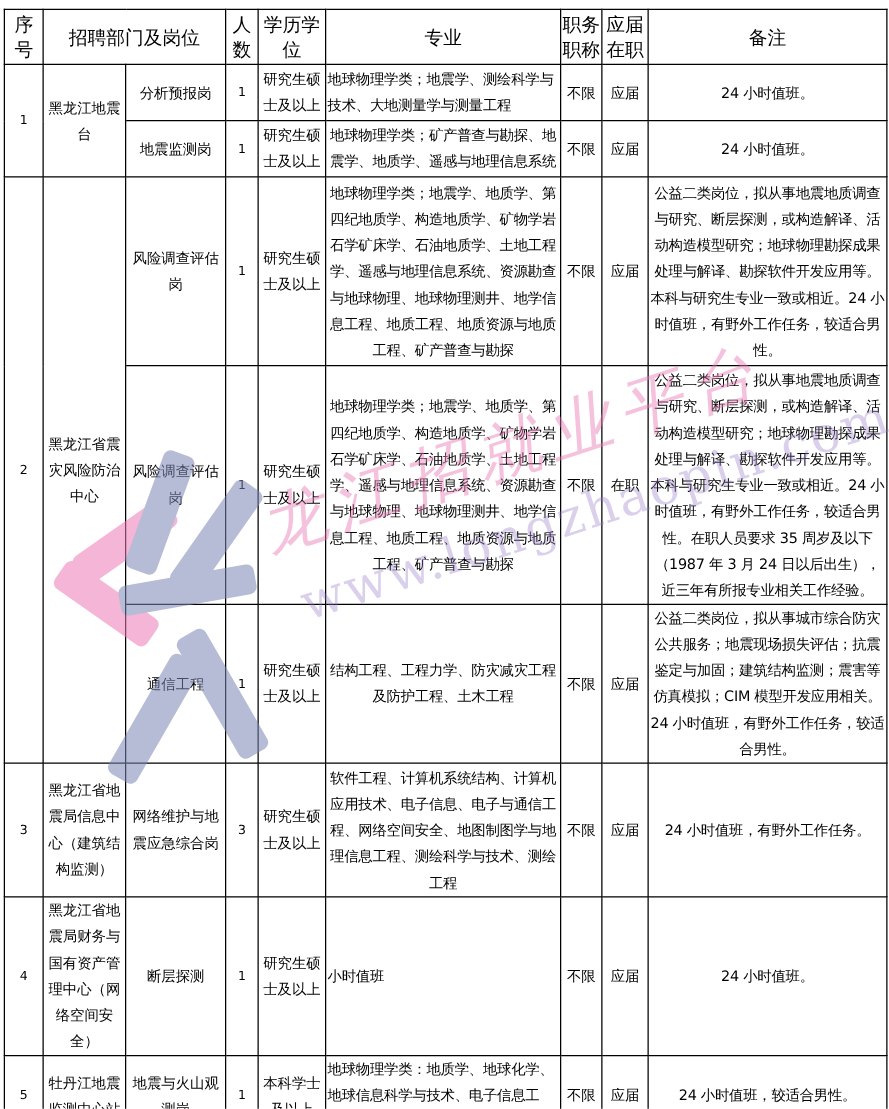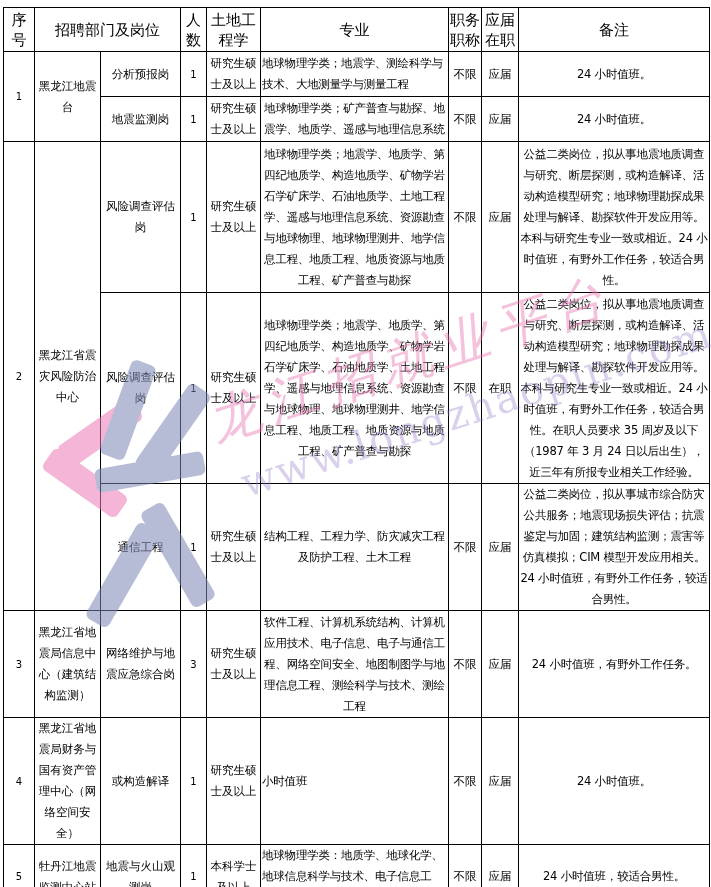--- a/index.html
+++ b/index.html
@@ -40,21 +40,21 @@
     <col style="width:188px">
     <col style="width:33px">
     <col style="width:37px">
     <col style="width:191px">
   </colgroup>
   <thead>
     <tr style="height:44px">
       <th>序号</th>
       <th colspan="2" class="hdr-title">招聘部门及岗位</th>
       <th>人数</th>
-      <th>土地工程学</th>
+      <th>学历学位</th>
       <th class="hdr-title">专业</th>
       <th>职务职称</th>
       <th>应届在职</th>
       <th>备注</th>
     </tr>
   </thead>
   <tbody>
 
     <tr style="height:45px">
       <td rowspan="2" class="num">1</td>
@@ -118,21 +118,21 @@
       <td>研究生硕士及以上</td>
       <td class="major">软件工程、计算机系统结构、计算机应用技术、电子信息、电子与通信工程、网络空间安全、地图制图学与地理信息工程、测绘科学与技术、测绘工程</td>
       <td>不限</td>
       <td>应届</td>
       <td class="note c">24 小时值班，有野外工作任务。</td>
     </tr>
 
     <tr style="height:106px">
       <td class="num">4</td>
       <td>黑龙江省地震局财务与国有资产管理中心（网络空间安全）</td>
-      <td>或构造解译</td>
+      <td>断层探测</td>
       <td class="num">1</td>
       <td>研究生硕士及以上</td>
       <td class="major c">小时值班</td>
       <td>不限</td>
       <td>应届</td>
       <td class="note c">24 小时值班。</td>
     </tr>
 
     <tr style="height:63px">
       <td class="num">5</td>

